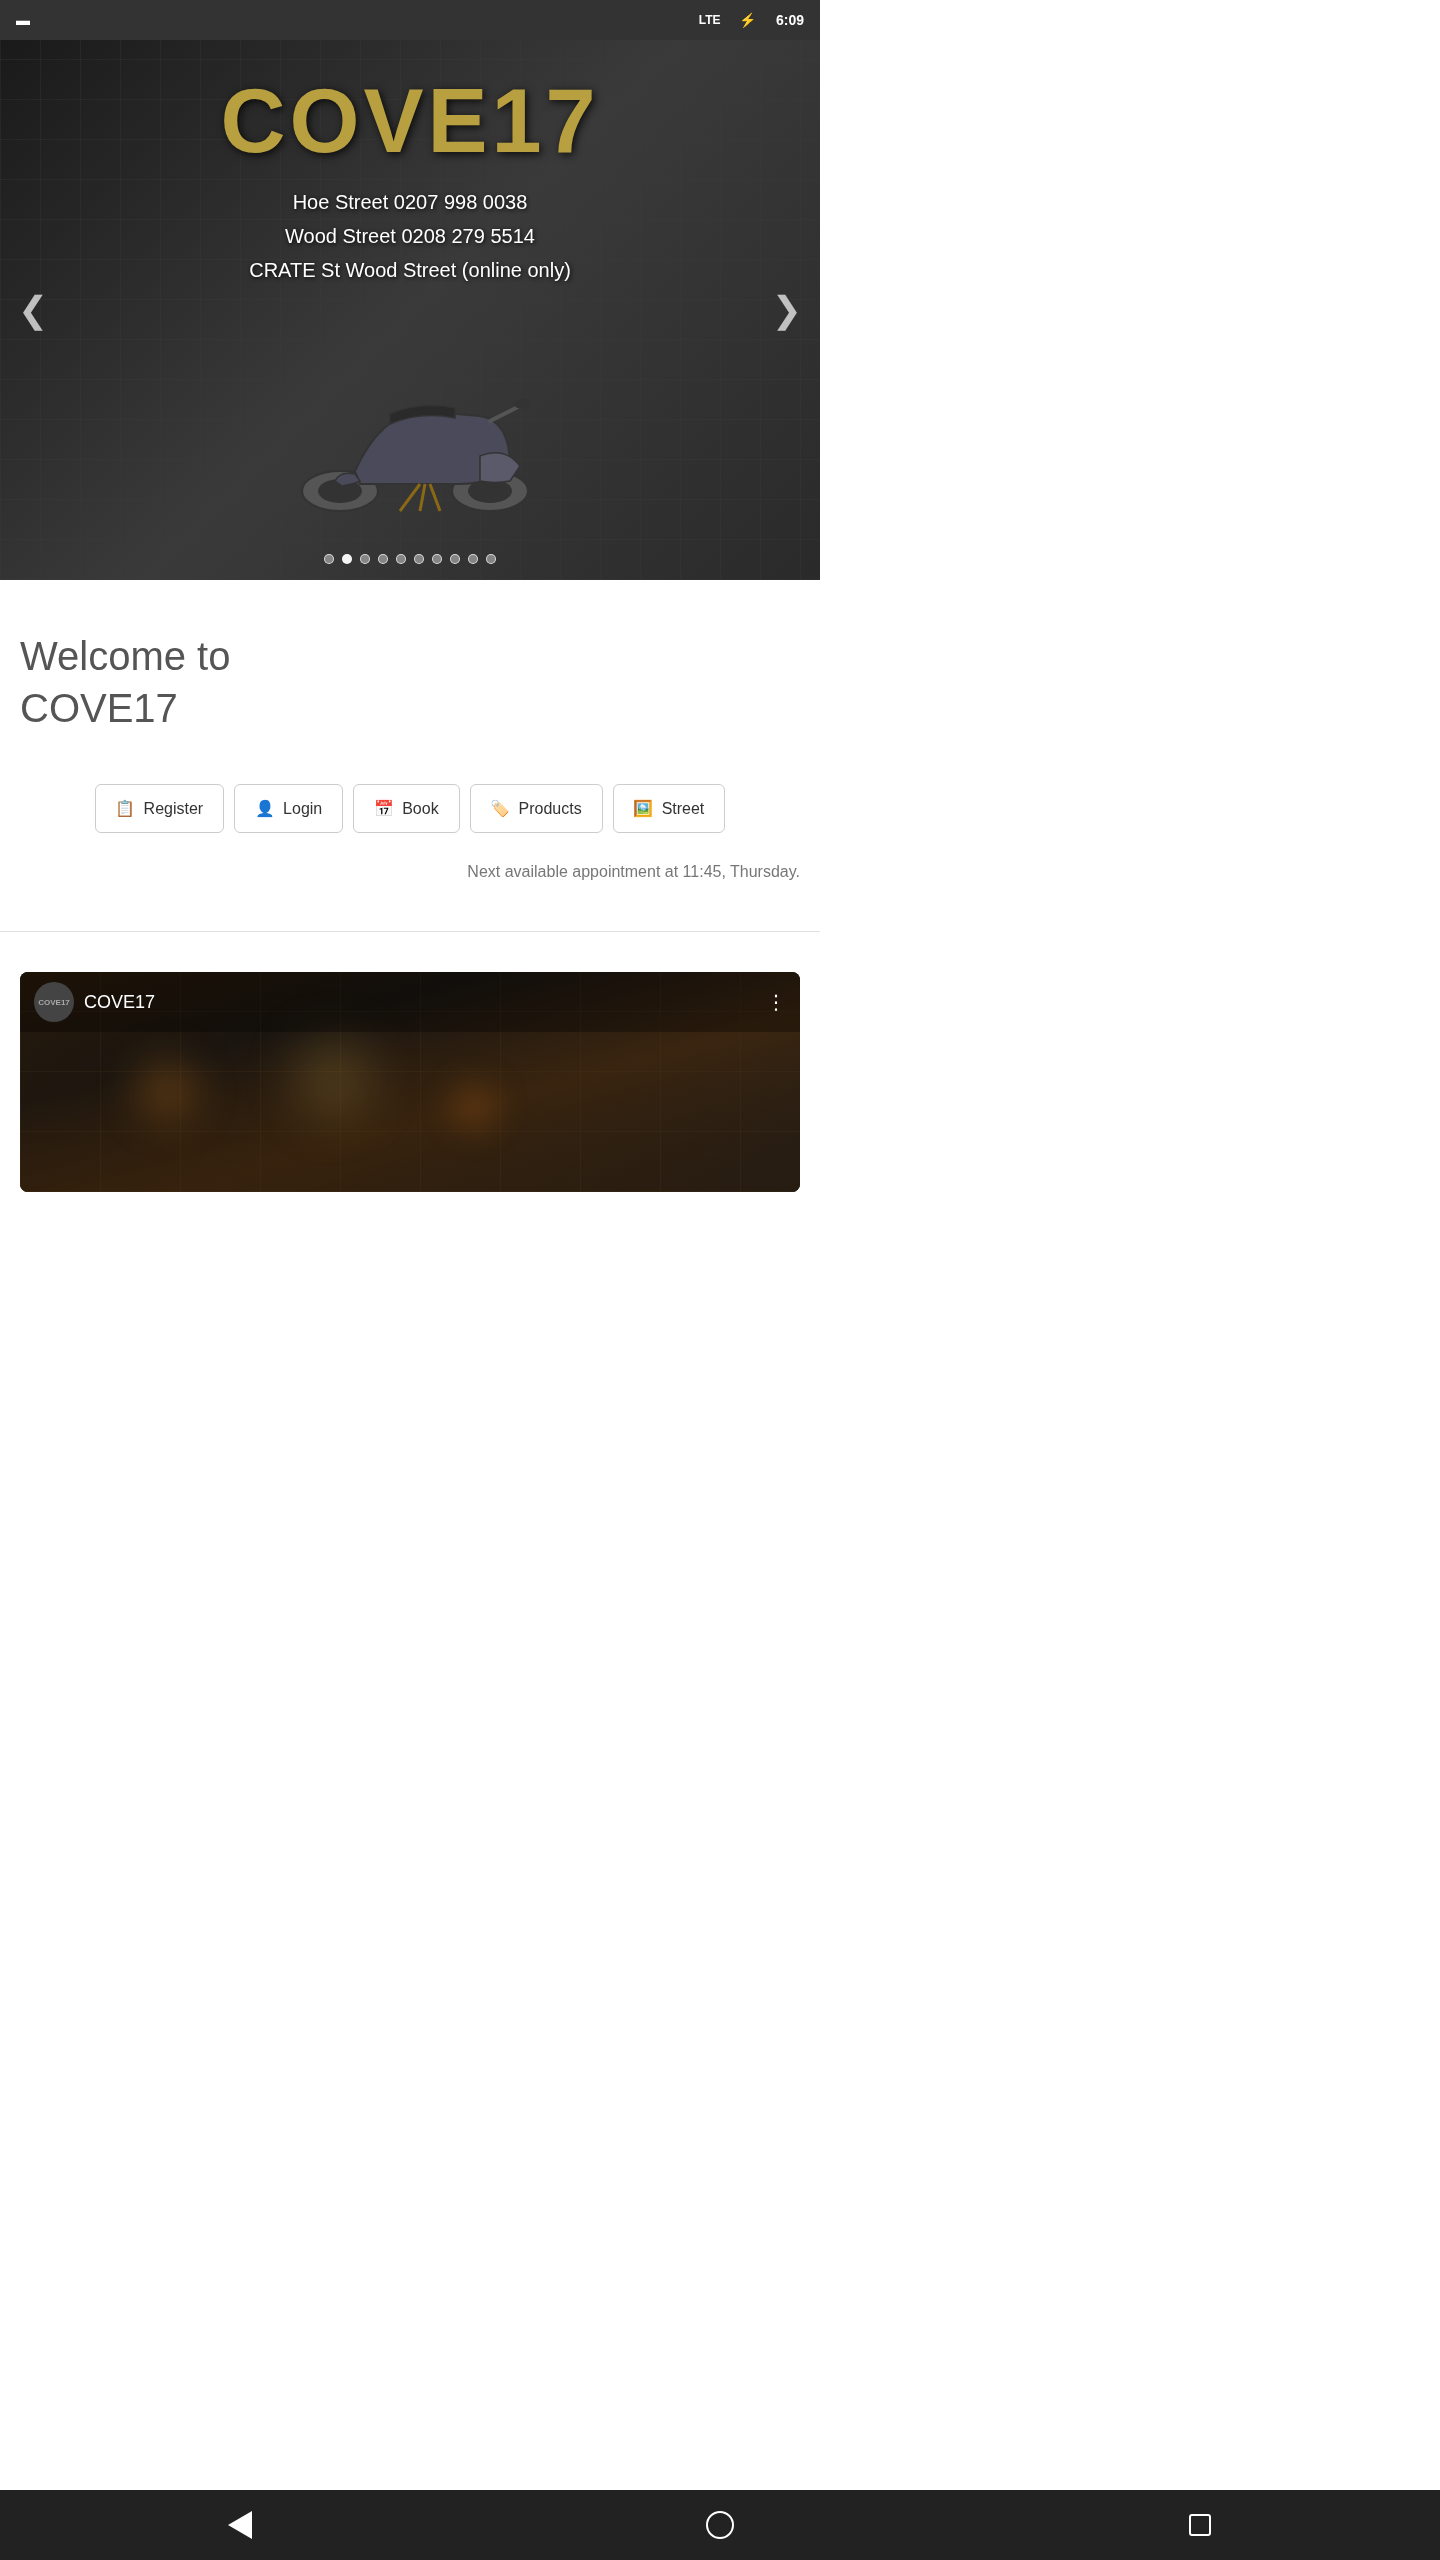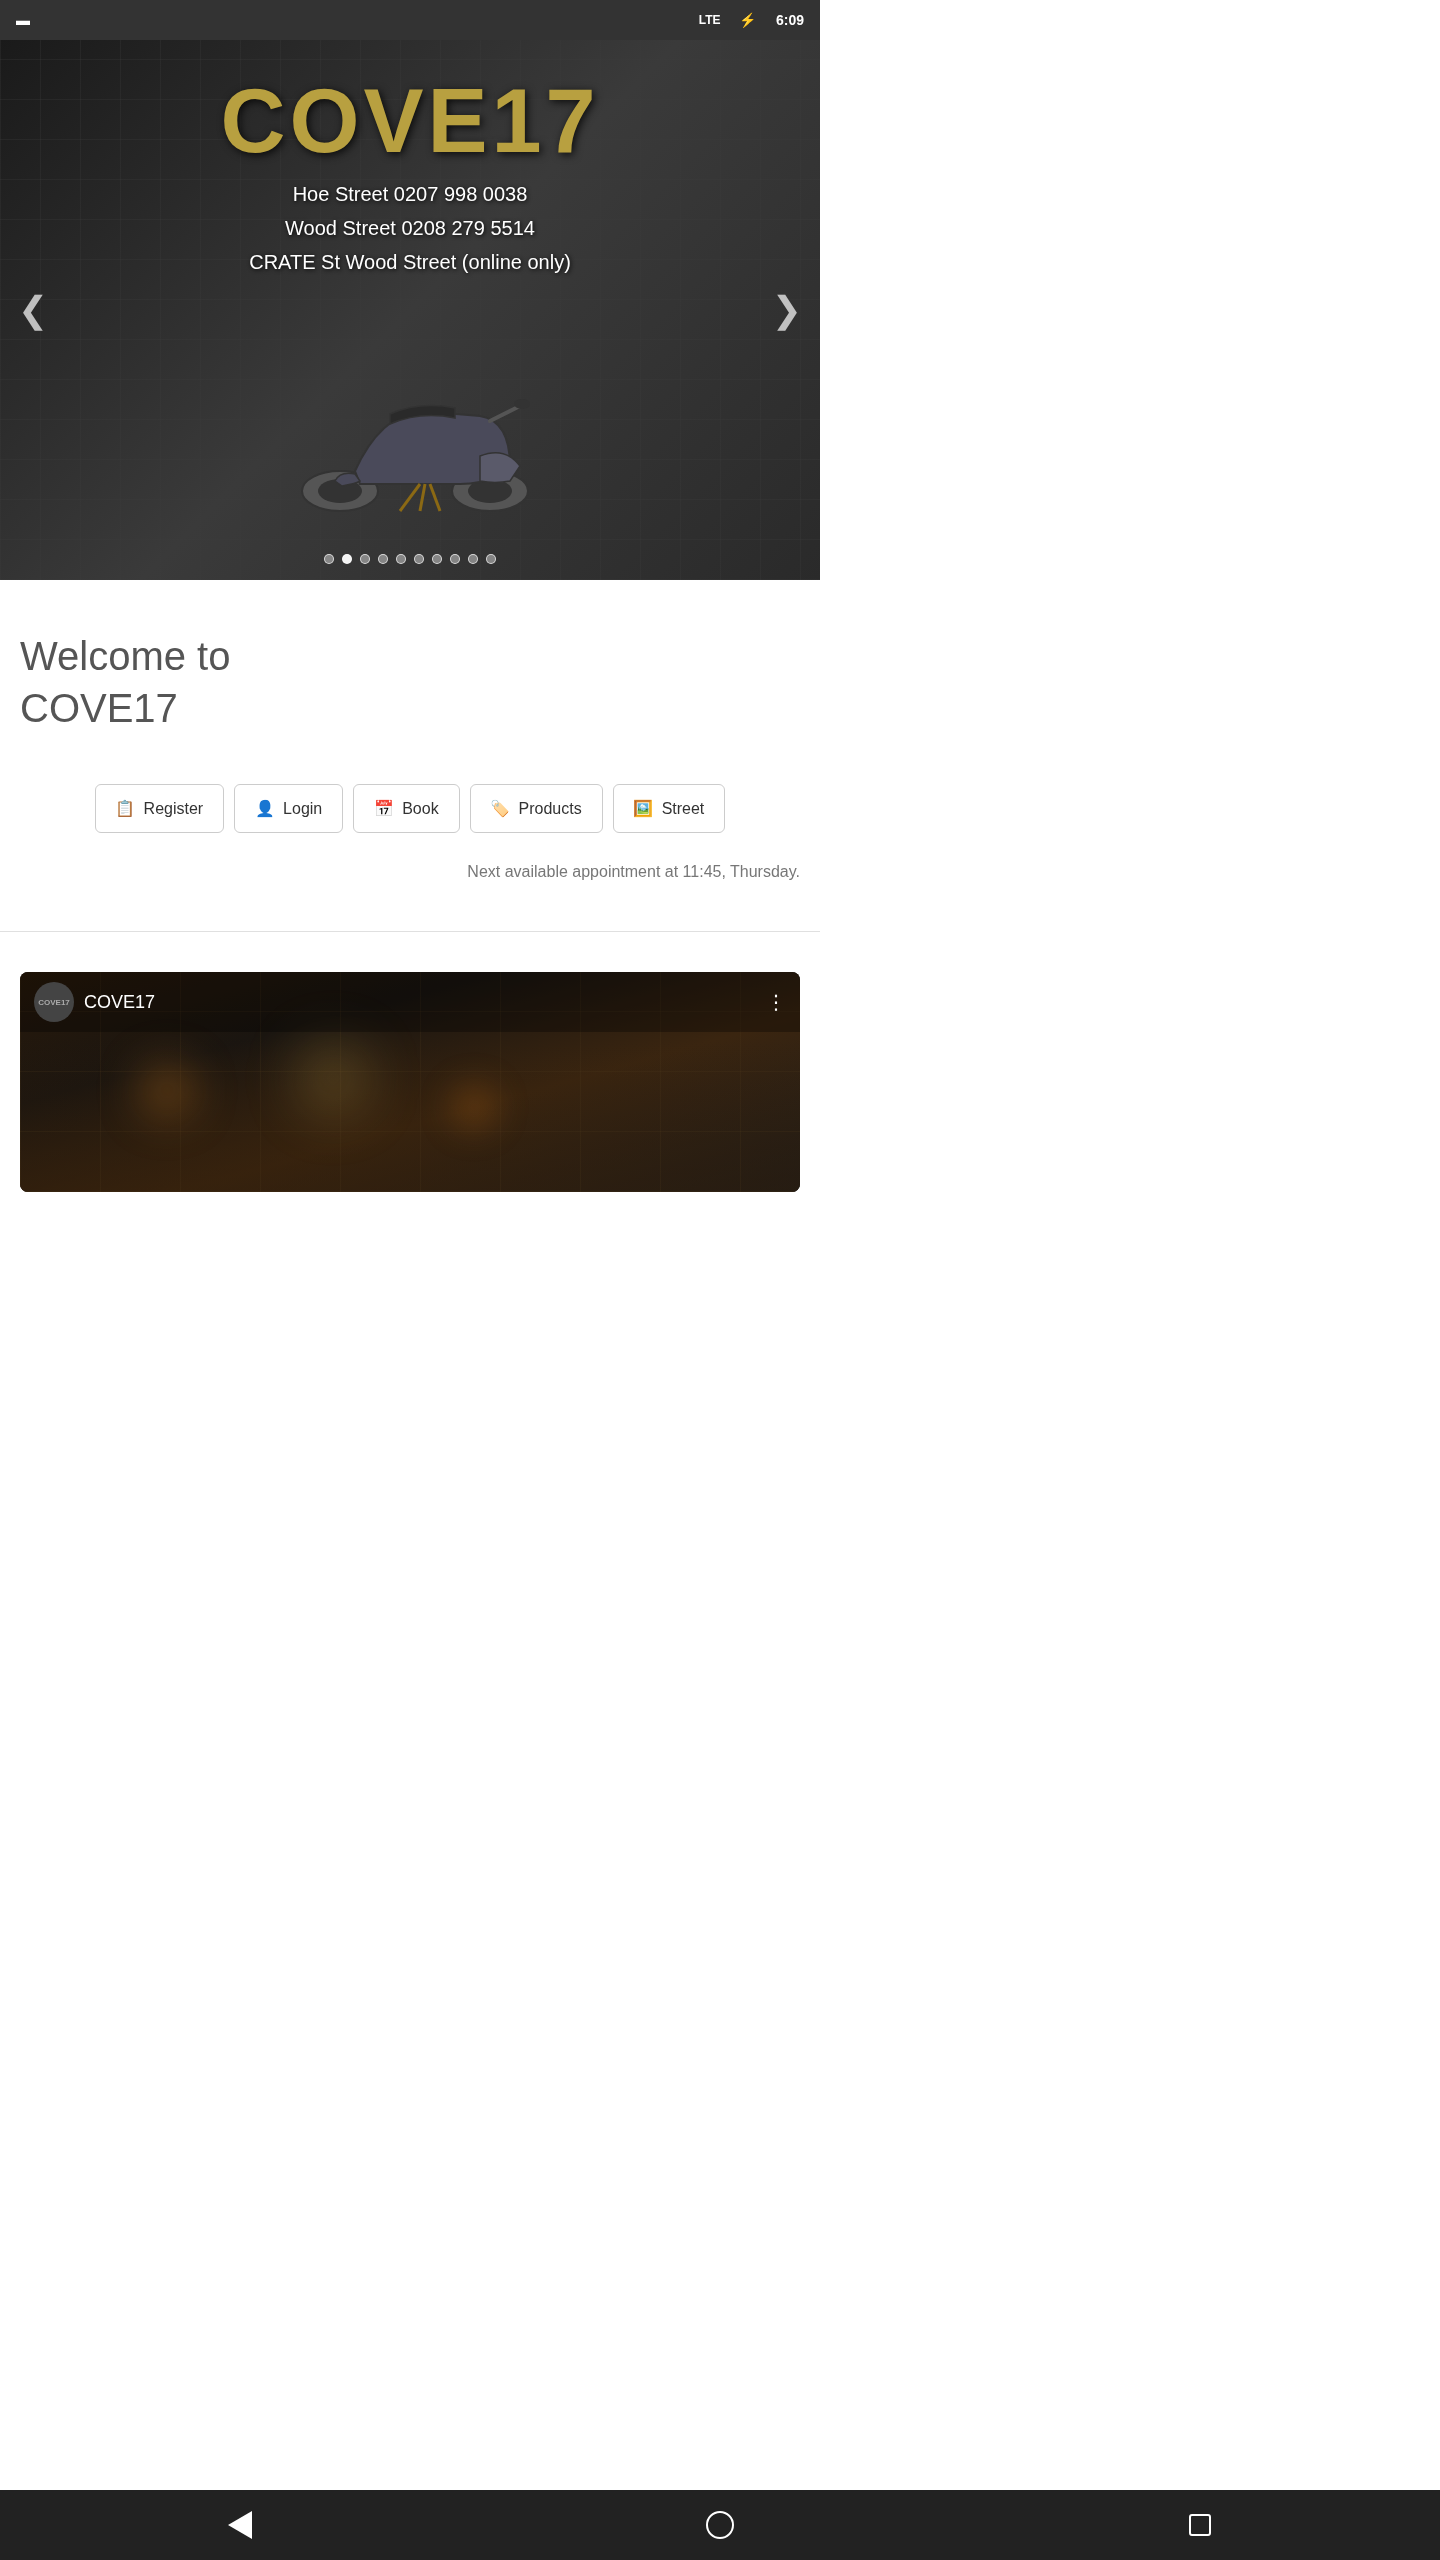--- a/index.html
+++ b/index.html
@@ -88,21 +88,21 @@
       padding-top: 30px;
     }
     .hero-title {
       font-size: 90px;
       font-weight: bold;
       color: #b8a040;
       letter-spacing: 4px;
       text-shadow: 2px 2px 8px rgba(0,0,0,0.8);
     }
     .hero-address {
-      margin-top: 4px;
+      margin-top: 12px;
       text-align: center;
       color: #fff;
       font-size: 20px;
       line-height: 1.7;
       text-shadow: 1px 1px 4px rgba(0,0,0,0.9);
     }
 
     
     .hero-scooter {
       position: absolute;

